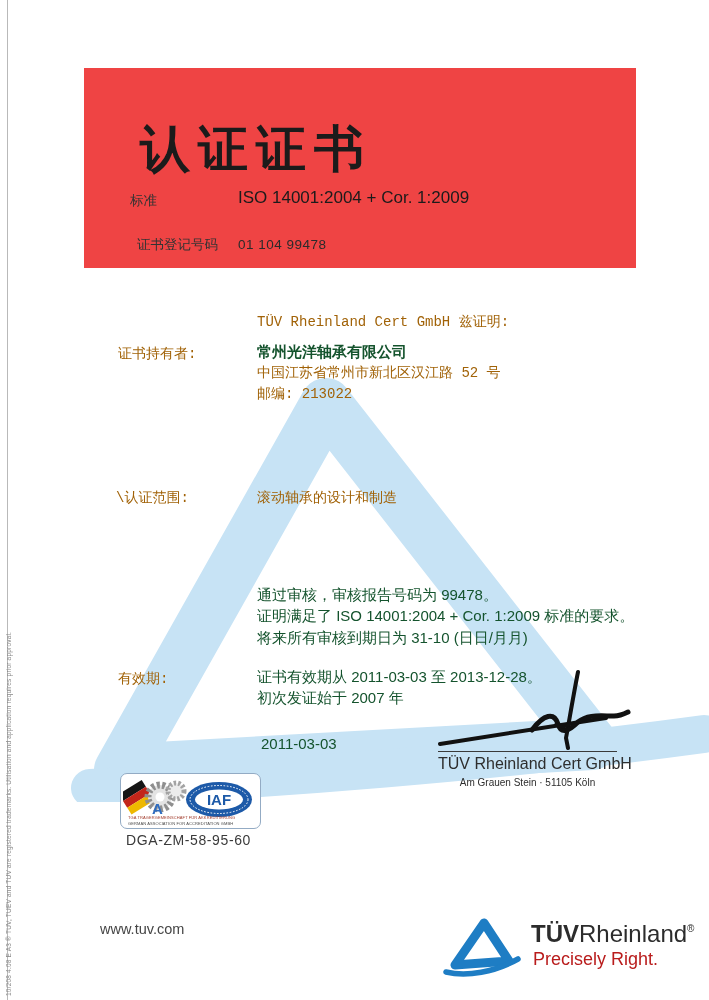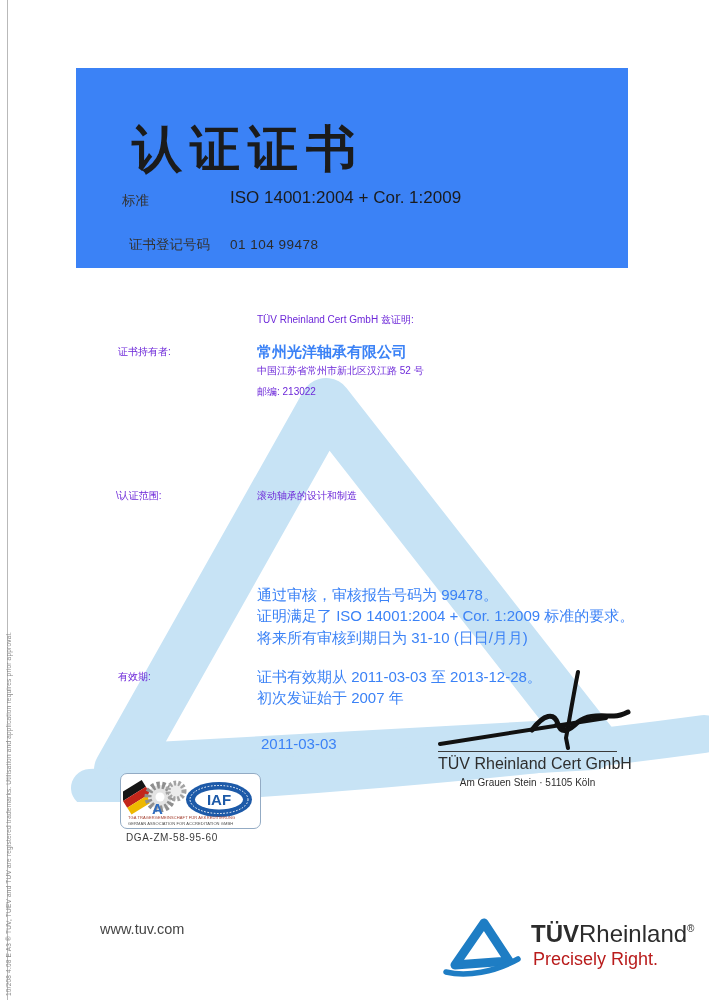--- a/index.html
+++ b/index.html
@@ -10,45 +10,45 @@
     color:#2b2b2b;
   }
   .abs{position:absolute;}
   
   .scan-edge{left:7px;top:0;width:1px;height:1000px;background:#b9b9b9;}
   .side-note{
     left:5px;top:996px;transform:rotate(-90deg);transform-origin:0 0;
     font-size:6.5px;color:#8a8a8a;white-space:nowrap;letter-spacing:.2px;
   }
   
-  .header-box{left:76px;top:68px;width:552px;height:200px;background:#3b82f6;}
+  .header-box{left:84px;top:68px;width:552px;height:200px;background:#ef4444;}
   .cert-title{left:56px;top:48px;font-size:50px;font-weight:bold;color:#1b1b1b;letter-spacing:8px;white-space:nowrap;}
   .hdr-label{font-size:13.5px;color:#333;}
   .hdr-val-std{left:154px;top:120px;font-size:17px;font-weight:normal;color:#1b1b1b;white-space:nowrap;}
   .hdr-val-reg{left:154px;top:169px;font-size:13.5px;color:#2b2b2b;letter-spacing:.5px;}
   
   .watermark{left:70px;top:378px;width:640px;height:424px;z-index:0;}
   .content{z-index:2;}
   
-  .t14{font-size:10px;white-space:nowrap;color:#6d28d9;}
-  .t15{font-size:15px;white-space:nowrap;color:#3b82f6;}
+  .t14{font-size:14px;white-space:nowrap;color:#a16207;font-family:Liberation Mono, monospace;}
+  .t15{font-size:15px;white-space:nowrap;color:#14532d;}
   .bold{font-weight:bold;}
   
   .sig-svg{left:428px;top:666px;width:222px;height:84px;}
   .sig-line{left:438px;top:751px;width:179px;height:1px;background:#3a3a3a;}
   .sig-org{left:438px;top:755px;width:179px;text-align:center;font-size:16px;color:#2e2e2e;white-space:nowrap;}
   .sig-addr{left:438px;top:766px;width:179px;text-align:center;font-size:10px;color:#2e2e2e;white-space:nowrap;margin-top:11px;}
   
   .badge{left:120px;top:773px;width:139px;height:54px;background:#fff;border:1.5px solid #93abc4;border-radius:7px;}
   .badge .flag{position:absolute;left:2px;top:2px;width:28px;height:42px;}
   .badge .gear{position:absolute;left:18px;top:4px;width:48px;height:46px;}
   .badge .iaf{position:absolute;left:63px;top:7px;width:70px;height:37px;}
   .badge-line1{position:absolute;left:7px;top:41px;font-size:4px;color:#a23c2c;white-space:nowrap;letter-spacing:.1px;}
   .badge-line2{position:absolute;left:7px;top:46.5px;font-size:4px;color:#4a4a4a;white-space:nowrap;letter-spacing:.1px;}
-  .badge-code{left:126px;top:832px;font-size:10px;color:#3a3a3a;letter-spacing:.6px;}
+  .badge-code{left:126px;top:832px;font-size:14px;color:#3a3a3a;letter-spacing:.6px;}
   
   .footer-url{left:100px;top:921px;font-size:14.5px;color:#454545;}
   .footer-logo{left:441px;top:915px;width:82px;height:64px;}
   .brand{left:531px;top:920px;font-size:24px;color:#2c2c2c;white-space:nowrap;}
   .brand .b{font-weight:bold;}
   .brand .reg{font-size:10px;vertical-align:10px;}
   .tagline{left:533px;top:949px;font-size:18px;color:#b91c1c;}
 </style>
 </head>
 <body>

